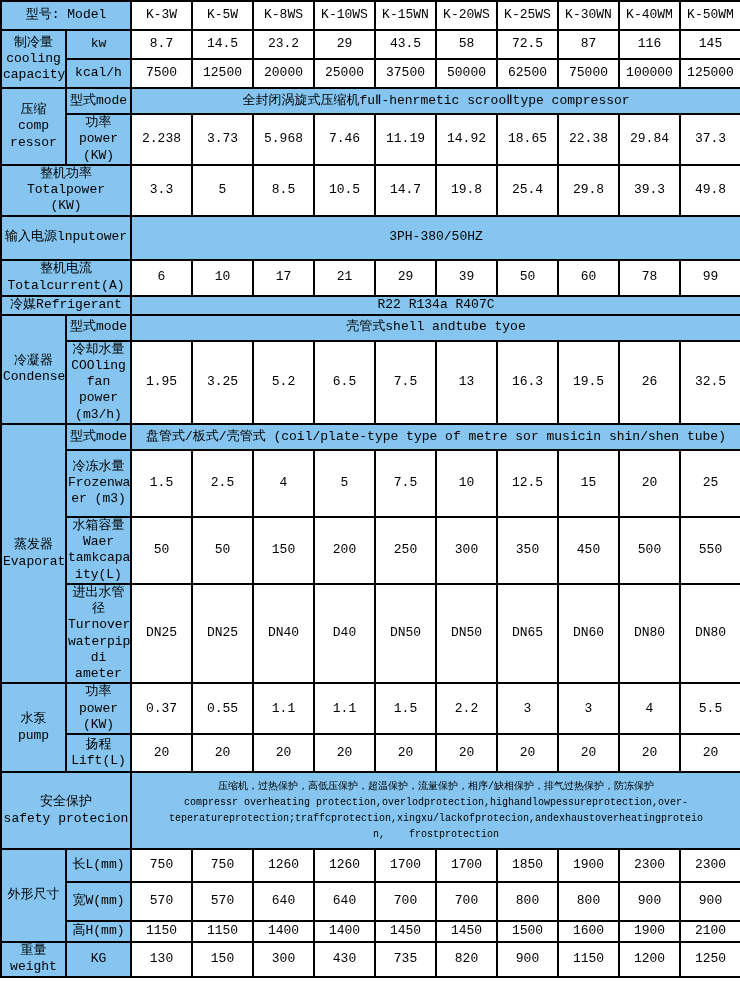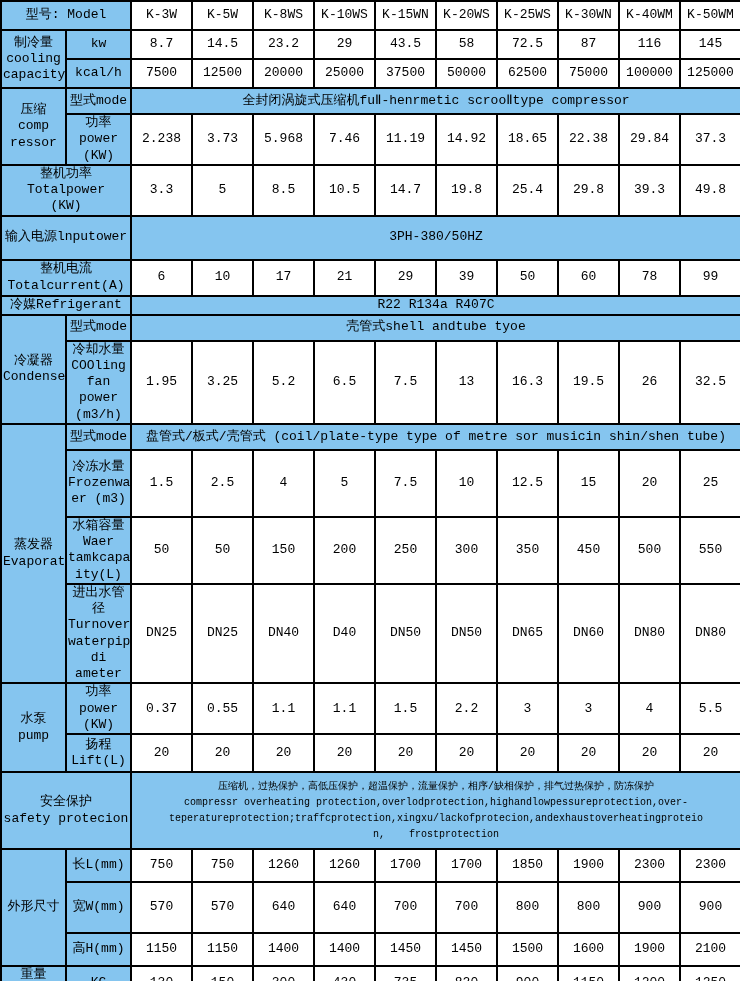--- a/index.html
+++ b/index.html
@@ -274,34 +274,34 @@
           <td class="val">750</td>
           <td class="val">1260</td>
           <td class="val">1260</td>
           <td class="val">1700</td>
           <td class="val">1700</td>
           <td class="val">1850</td>
           <td class="val">1900</td>
           <td class="val">2300</td>
           <td class="val">2300</td>
         </tr>
-        <tr style="height: 51px;">
+        <tr style="height: 39px;">
           <td class="label">宽W(mm)</td>
           <td class="val">570</td>
           <td class="val">570</td>
           <td class="val">640</td>
           <td class="val">640</td>
           <td class="val">700</td>
           <td class="val">700</td>
           <td class="val">800</td>
           <td class="val">800</td>
           <td class="val">900</td>
           <td class="val">900</td>
         </tr>
-        <tr style="height: 33px;">
+        <tr style="height: 21px;">
           <td class="label">高H(mm)</td>
           <td class="val">1150</td>
           <td class="val">1150</td>
           <td class="val">1400</td>
           <td class="val">1400</td>
           <td class="val">1450</td>
           <td class="val">1450</td>
           <td class="val">1500</td>
           <td class="val">1600</td>
           <td class="val">1900</td>

